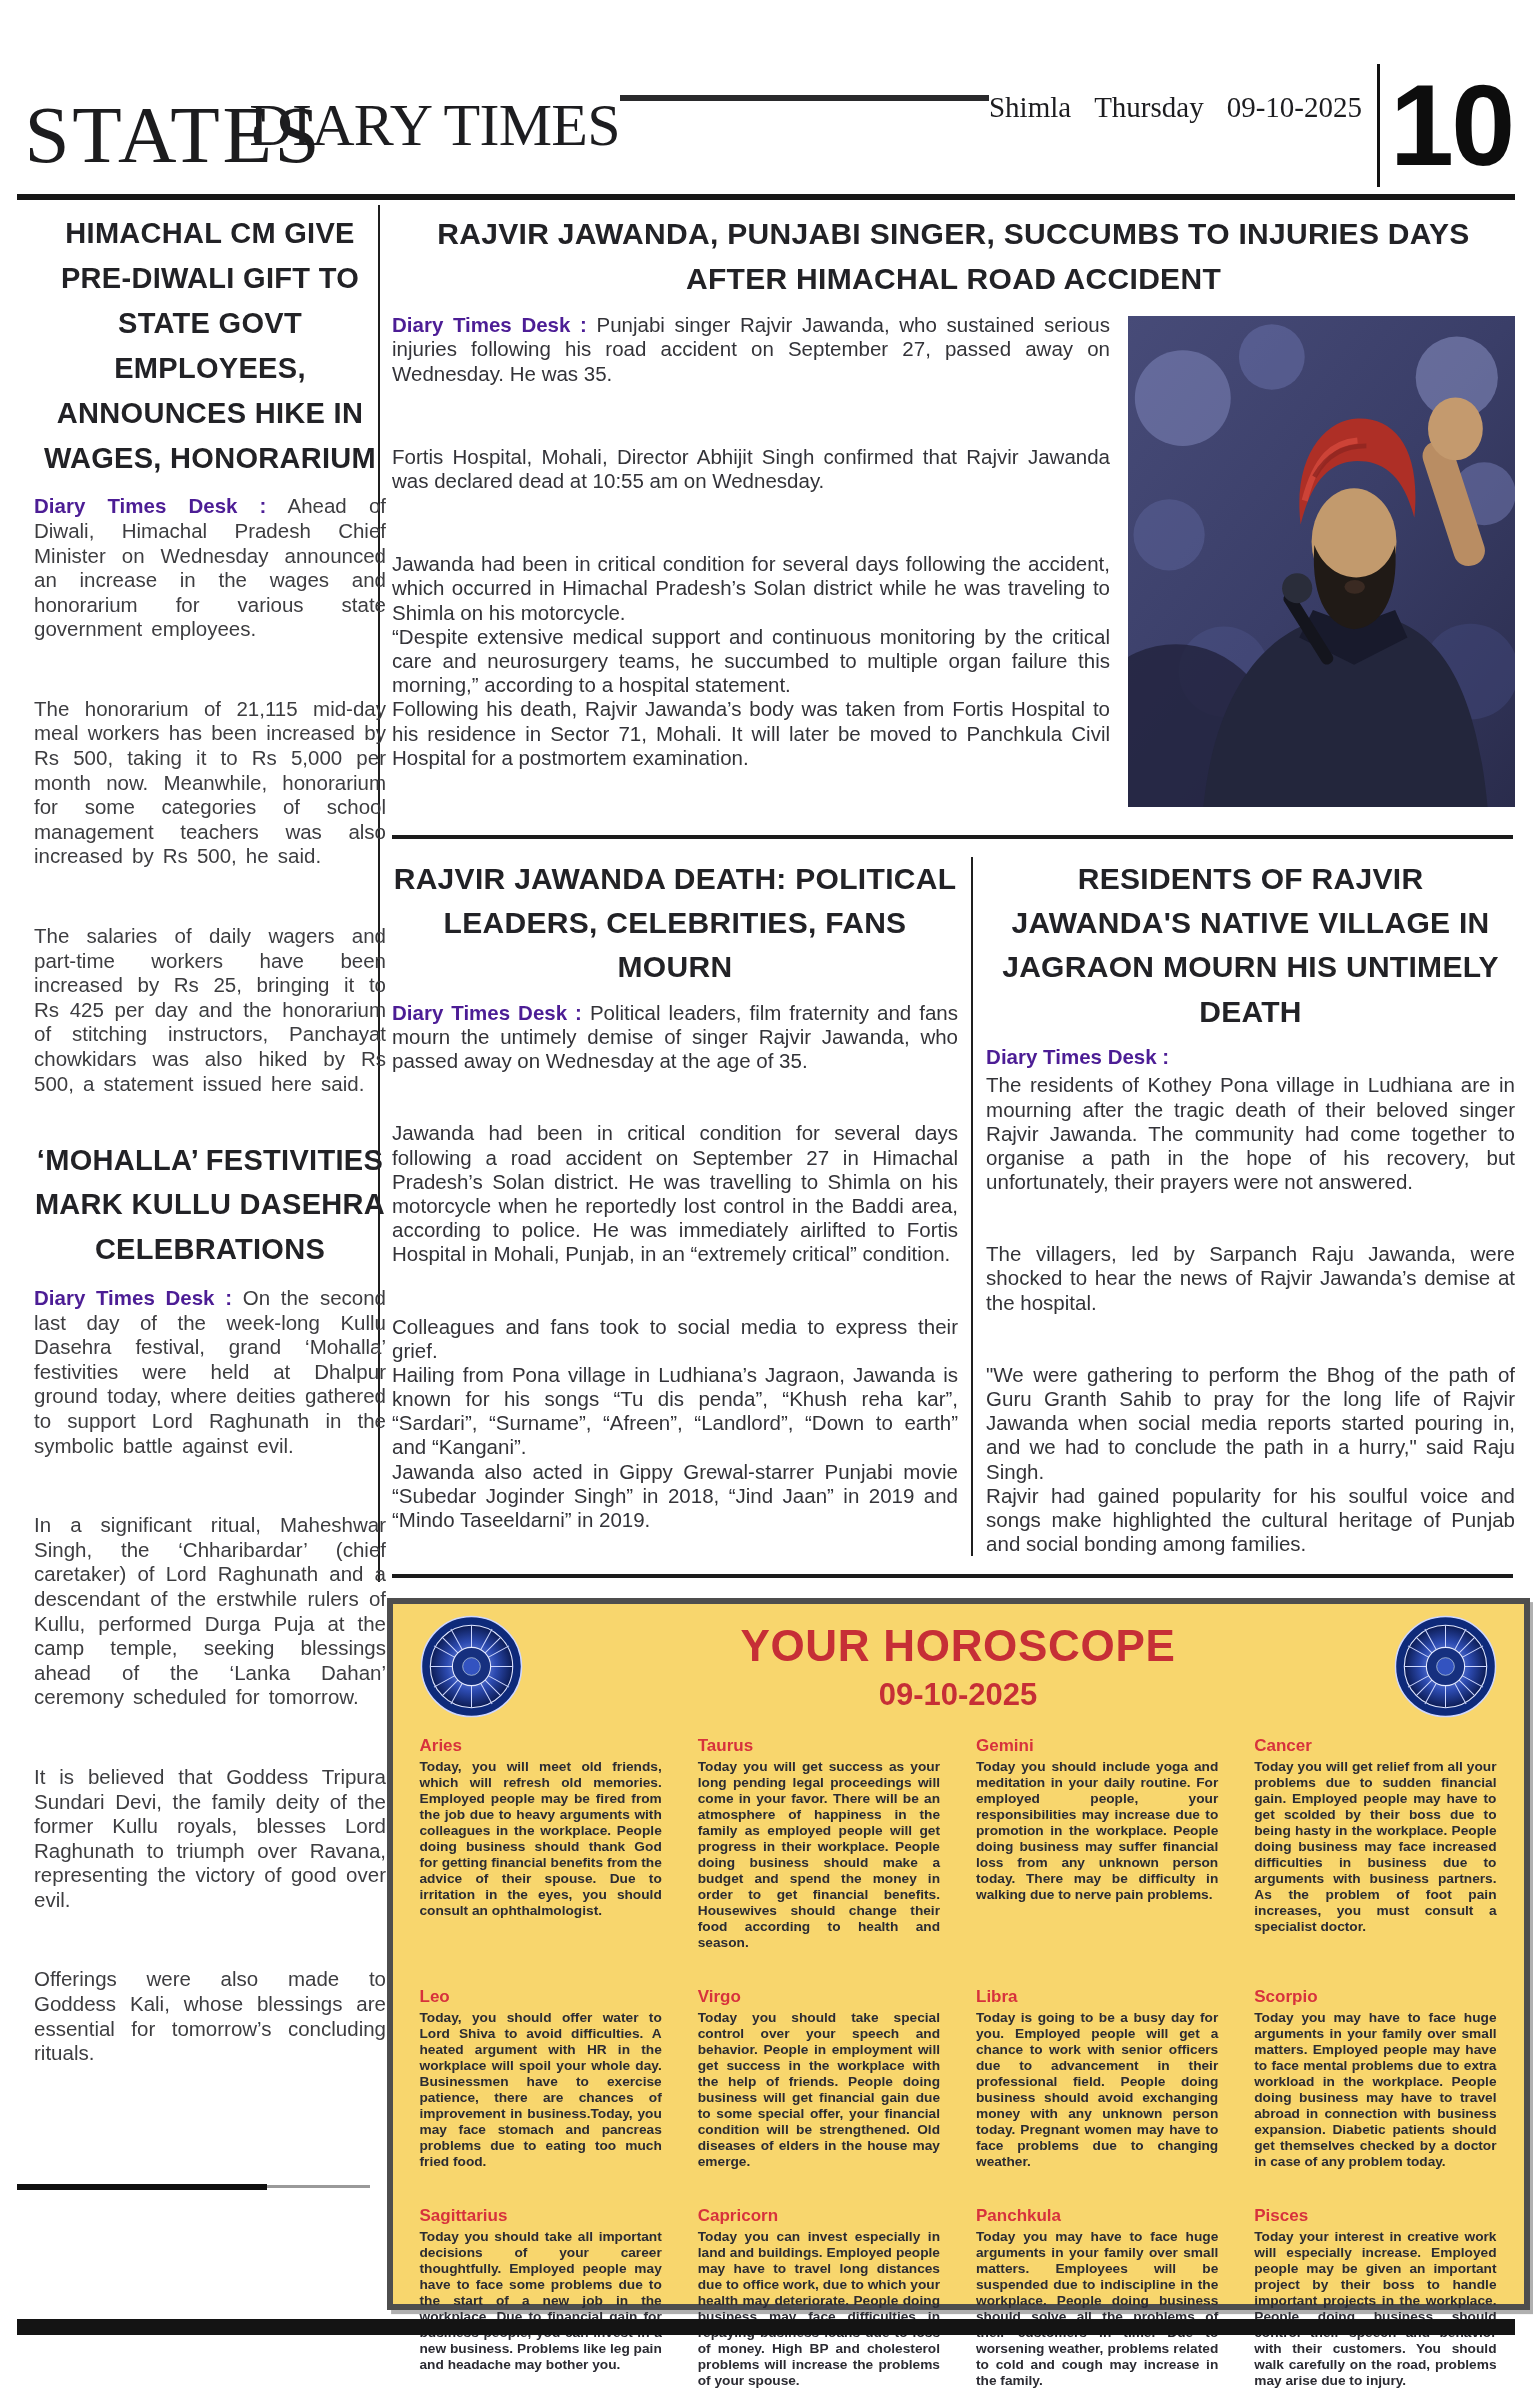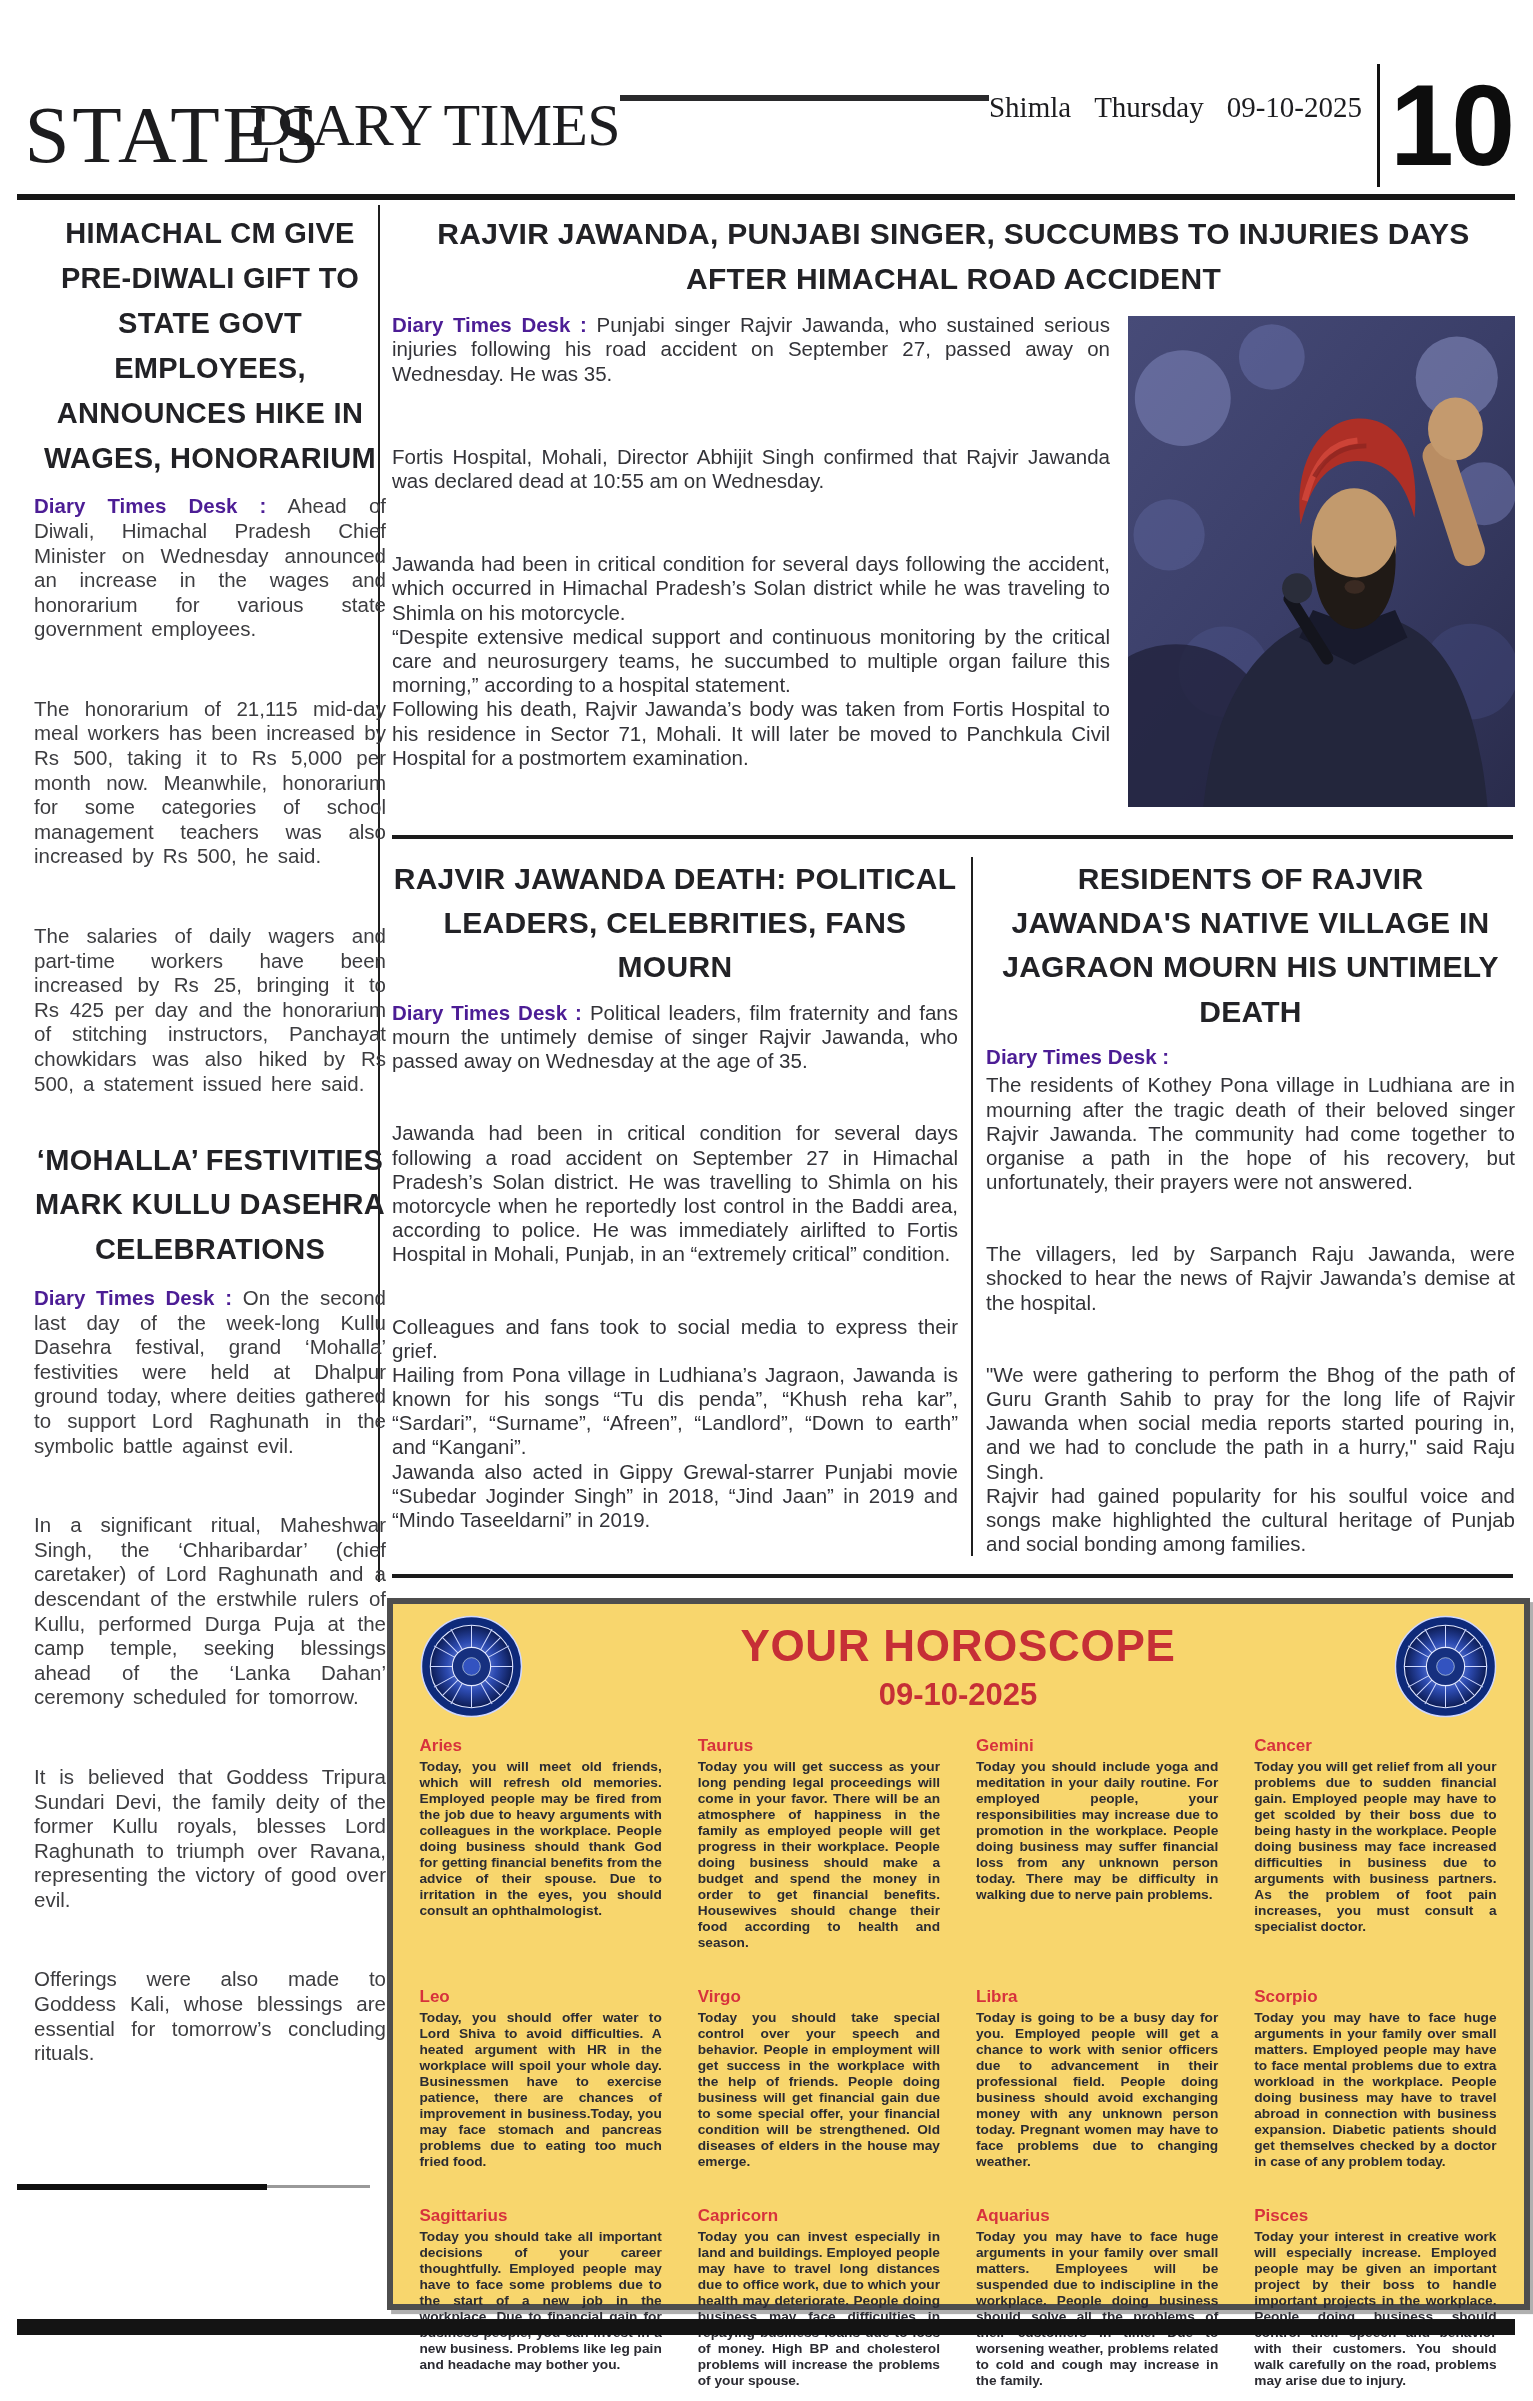--- a/index.html
+++ b/index.html
@@ -302,21 +302,21 @@
         </div>
         <div class="sign">
           <div class="sign-name">Sagittarius</div>
           <div class="sign-text">Today you should take all important decisions of your career thoughtfully. Employed people may have to face some problems due to the start of a new job in the workplace. Due to financial gain for business people, you can invest in a new business. Problems like leg pain and headache may bother you.</div>
         </div>
         <div class="sign">
           <div class="sign-name">Capricorn</div>
           <div class="sign-text">Today you can invest especially in land and buildings. Employed people may have to travel long distances due to office work, due to which your health may deteriorate. People doing business may face difficulties in repaying business loans due to loss of money. High BP and cholesterol problems will increase the problems of your spouse.</div>
         </div>
         <div class="sign">
-          <div class="sign-name">Aquarius</div>
+          <div class="sign-name">Panchkula</div>
           <div class="sign-text">Today you may have to face huge arguments in your family over small matters. Employees will be suspended due to indiscipline in the workplace. People doing business should solve all the problems of their customers in time. Due to worsening weather, problems related to cold and cough may increase in the family.</div>
         </div>
         <div class="sign">
           <div class="sign-name">Pisces</div>
           <div class="sign-text">Today your interest in creative work will especially increase. Employed people may be given an important project by their boss to handle important projects in the workplace. People doing business should control their speech and behavior with their customers. You should walk carefully on the road, problems may arise due to injury.</div>
         </div>
       </div>
     </section>
   </main>
 

